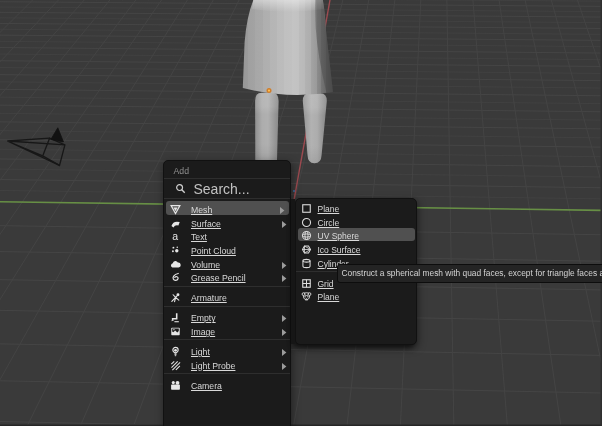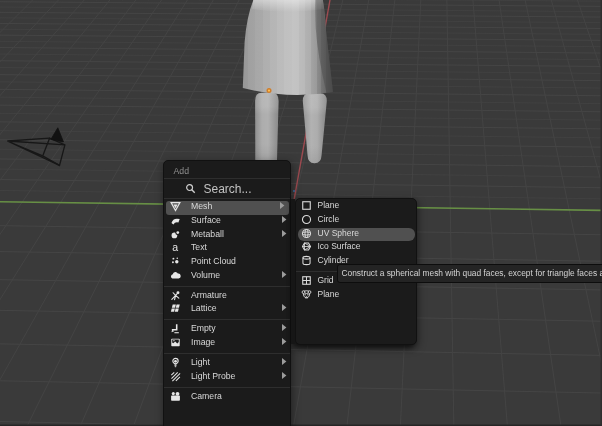--- a/index.html
+++ b/index.html
@@ -4,30 +4,30 @@
 html,body{margin:0;padding:0;background:#2a2a2a;}
 #stage{position:relative;width:602px;height:426px;overflow:hidden;background:#3a3a3a;font-family:"Liberation Sans",sans-serif;}
 #scene{position:absolute;left:0;top:0;}
 .panel{position:absolute;background:#1b1b1b;border:1px solid #111;border-radius:5px;box-shadow:1px 3px 8px rgba(0,0,0,0.45);box-sizing:border-box;}
 #menu{left:163px;top:160px;width:128px;height:270px;}
 #submenu{left:295px;top:197.5px;width:122px;height:147px;box-shadow:-3px 3px 5px rgba(0,0,0,0.55),1px 3px 8px rgba(0,0,0,0.45);}
 .hdr{height:14px;line-height:15px;padding-left:9.5px;color:#909090;font-size:8.7px;margin-top:3px;}
 .sep{border-top:1px solid #2e2e2e;margin:2.4px 0 3px 0;}
 .sep1{border-top:1px solid #2e2e2e;margin:0.3px 0;}
 .sep2{border-top:1px solid #2e2e2e;margin:0 0 2.8px 0;}
-.srow{height:18px;display:flex;align-items:center;padding-left:21px;color:#c2c2c2;font-size:12px;}
+.srow{height:18px;display:flex;align-items:center;padding-left:11px;color:#c2c2c2;font-size:14px;}
 .srow .ic{width:11px;height:11px;margin-right:7.5px;display:flex;}
-.row{height:13.65px;display:flex;align-items:flex-start;padding-left:6px;font-size:8.7px;color:#d9d9d9;position:relative;}
+.row{height:13.65px;display:flex;align-items:flex-end;padding-left:6px;font-size:8.7px;color:#d9d9d9;position:relative;text-decoration:underline;}
 .row .ic{width:11px;height:11px;margin-right:10px;display:flex;align-items:center;}
 .row .lb{white-space:nowrap;}
 .row.hl{background:#505050;border-radius:3px;margin:0 1.5px;padding-left:4.5px;}
 .arw{margin-left:auto;margin-right:3.5px;display:flex;align-items:center;}
 #submenu .row{padding-left:4.5px;font-size:8.5px;}
 #submenu .row .ic{margin-right:6px;}
-#submenu .row.hl{padding-left:3px;border-radius:6px;}
+#submenu .row.hl{padding-left:3px;}
 #tooltip{position:absolute;left:337px;top:263.5px;height:19px;width:420px;background:#242424;border:1px solid #0d0d0d;border-radius:3px;box-sizing:border-box;color:#d4d4d4;font-size:8.4px;line-height:17px;padding-left:3.5px;white-space:nowrap;overflow:hidden;}
 </style></head>
 <body>
 <div id="stage">
 <svg id="scene" width="602" height="426" viewBox="0 0 602 426">
 <rect x="0" y="0" width="602" height="426" fill="#3a3a3a"></rect>
 <line x1="-4.0" y1="421.4" x2="391.2" y2="430.0" stroke="#454545" stroke-width="1"></line>
 <line x1="-4.0" y1="380.7" x2="606.0" y2="393.1" stroke="#454545" stroke-width="1"></line>
 <line x1="-4.0" y1="343.8" x2="606.0" y2="355.5" stroke="#454545" stroke-width="1"></line>
 <line x1="-4.0" y1="310.3" x2="606.0" y2="321.3" stroke="#454545" stroke-width="1"></line>
@@ -227,35 +227,20 @@
         <span class="lb">Surface</span>
         <span class="arw">
           <svg width="6" height="9" viewBox="0 0 6 9">
             <path d="M1 1 L5.4 4.5 L1 8 Z" fill="#9c9c9c"></path>
           </svg>
         </span>
       </div>
 <div class="row">
         <span class="ic">
           <svg width="11" height="11" viewBox="0 0 12 12">
-            <circle cx="4.8" cy="7" r="3.1" fill="#e6e6e6"></circle>
-            <circle cx="8.2" cy="4.2" r="2.4" fill="#1b1b1b"></circle>
-            <circle cx="8.5" cy="3.9" r="1.5" fill="#e6e6e6"></circle>
-          </svg>
-        </span>
-        <span class="lb">Metaball</span>
-        <span class="arw">
-          <svg width="6" height="9" viewBox="0 0 6 9">
-            <path d="M1 1 L5.4 4.5 L1 8 Z" fill="#9c9c9c"></path>
-          </svg>
-        </span>
-      </div>
-<div class="row">
-        <span class="ic">
-          <svg width="11" height="11" viewBox="0 0 12 12">
             <text x="2.4" y="10" font-size="11.5" font-family="Liberation Sans" fill="#e6e6e6">a</text>
           </svg>
         </span>
         <span class="lb">Text</span>
       </div>
 <div class="row">
         <span class="ic">
           <svg width="11" height="11" viewBox="0 0 12 12">
             <circle cx="3.7" cy="2.9" r="1.05" fill="#e6e6e6"></circle>
             <circle cx="3.2" cy="6.9" r="1.05" fill="#e6e6e6"></circle>
@@ -271,47 +256,42 @@
             <path d="M2.6 9.2 A2.4 2.4 0 0 1 3 4.6 A3 3 0 0 1 8.6 3.9 A2.5 2.5 0 0 1 9.4 9.2 Z" fill="#e6e6e6"></path>
           </svg>
         </span>
         <span class="lb">Volume</span>
         <span class="arw">
           <svg width="6" height="9" viewBox="0 0 6 9">
             <path d="M1 1 L5.4 4.5 L1 8 Z" fill="#9c9c9c"></path>
           </svg>
         </span>
       </div>
+<div class="row">
+        <span class="ic">
+          <svg width="11" height="11" viewBox="0 0 12 12">
+            <path d="M9 1.6 C4.4 2.6 2.6 5.4 3.6 7.6 C4.6 9.8 8.4 9.4 8.8 7.2 C9.2 5.2 6.6 4.4 5.2 5.8" fill="none" stroke="#e6e6e6" stroke-width="1.3" stroke-linecap="round"></path>
+          </svg>
+        </span>
+        <span class="lb">Grease Pencil</span>
+        <span class="arw">
+          <svg width="6" height="9" viewBox="0 0 6 9">
+            <path d="M1 1 L5.4 4.5 L1 8 Z" fill="#9c9c9c"></path>
+          </svg>
+        </span>
+      </div>
 <div class="sep"></div>
 <div class="row">
         <span class="ic">
           <svg width="11" height="11" viewBox="0 0 12 12">
             <circle cx="8.7" cy="2.9" r="1.6" fill="#e6e6e6"></circle>
             <path d="M2 10.2 L6.1 5.9 L7.6 4.3 M3.4 3 L6.1 5.9 L9.6 8.8 M5 10.5 L6.1 5.9" fill="none" stroke="#e6e6e6" stroke-width="1.2" stroke-linecap="round"></path>
           </svg>
         </span>
         <span class="lb">Armature</span>
-      </div>
-<div class="row">
-        <span class="ic">
-          <svg width="11" height="11" viewBox="0 0 12 12">
-            <g fill="#e6e6e6" transform="translate(1.4,1.6) skewX(-14) scale(0.96)">
-              <rect x="1.6" y="0" width="3.6" height="3.6"></rect>
-              <rect x="6" y="0" width="3.6" height="3.6"></rect>
-              <rect x="1.6" y="4.6" width="3.6" height="3.6"></rect>
-              <rect x="6" y="4.6" width="3.6" height="3.6"></rect>
-            </g>
-          </svg>
-        </span>
-        <span class="lb">Lattice</span>
-        <span class="arw">
-          <svg width="6" height="9" viewBox="0 0 6 9">
-            <path d="M1 1 L5.4 4.5 L1 8 Z" fill="#9c9c9c"></path>
-          </svg>
-        </span>
       </div>
 <div class="sep"></div>
 <div class="row">
         <span class="ic">
           <svg width="11" height="11" viewBox="0 0 12 12">
             <path d="M7.3 1.4 V7.4 H2" fill="none" stroke="#e6e6e6" stroke-width="1.7"></path>
             <path d="M1.5 10.2 L4.4 8.9 L2.6 7.1 Z" fill="#e6e6e6"></path>
             <path d="M4.8 10.6 H9.6" stroke="#e6e6e6" stroke-width="1.2"></path>
           </svg>
         </span>

